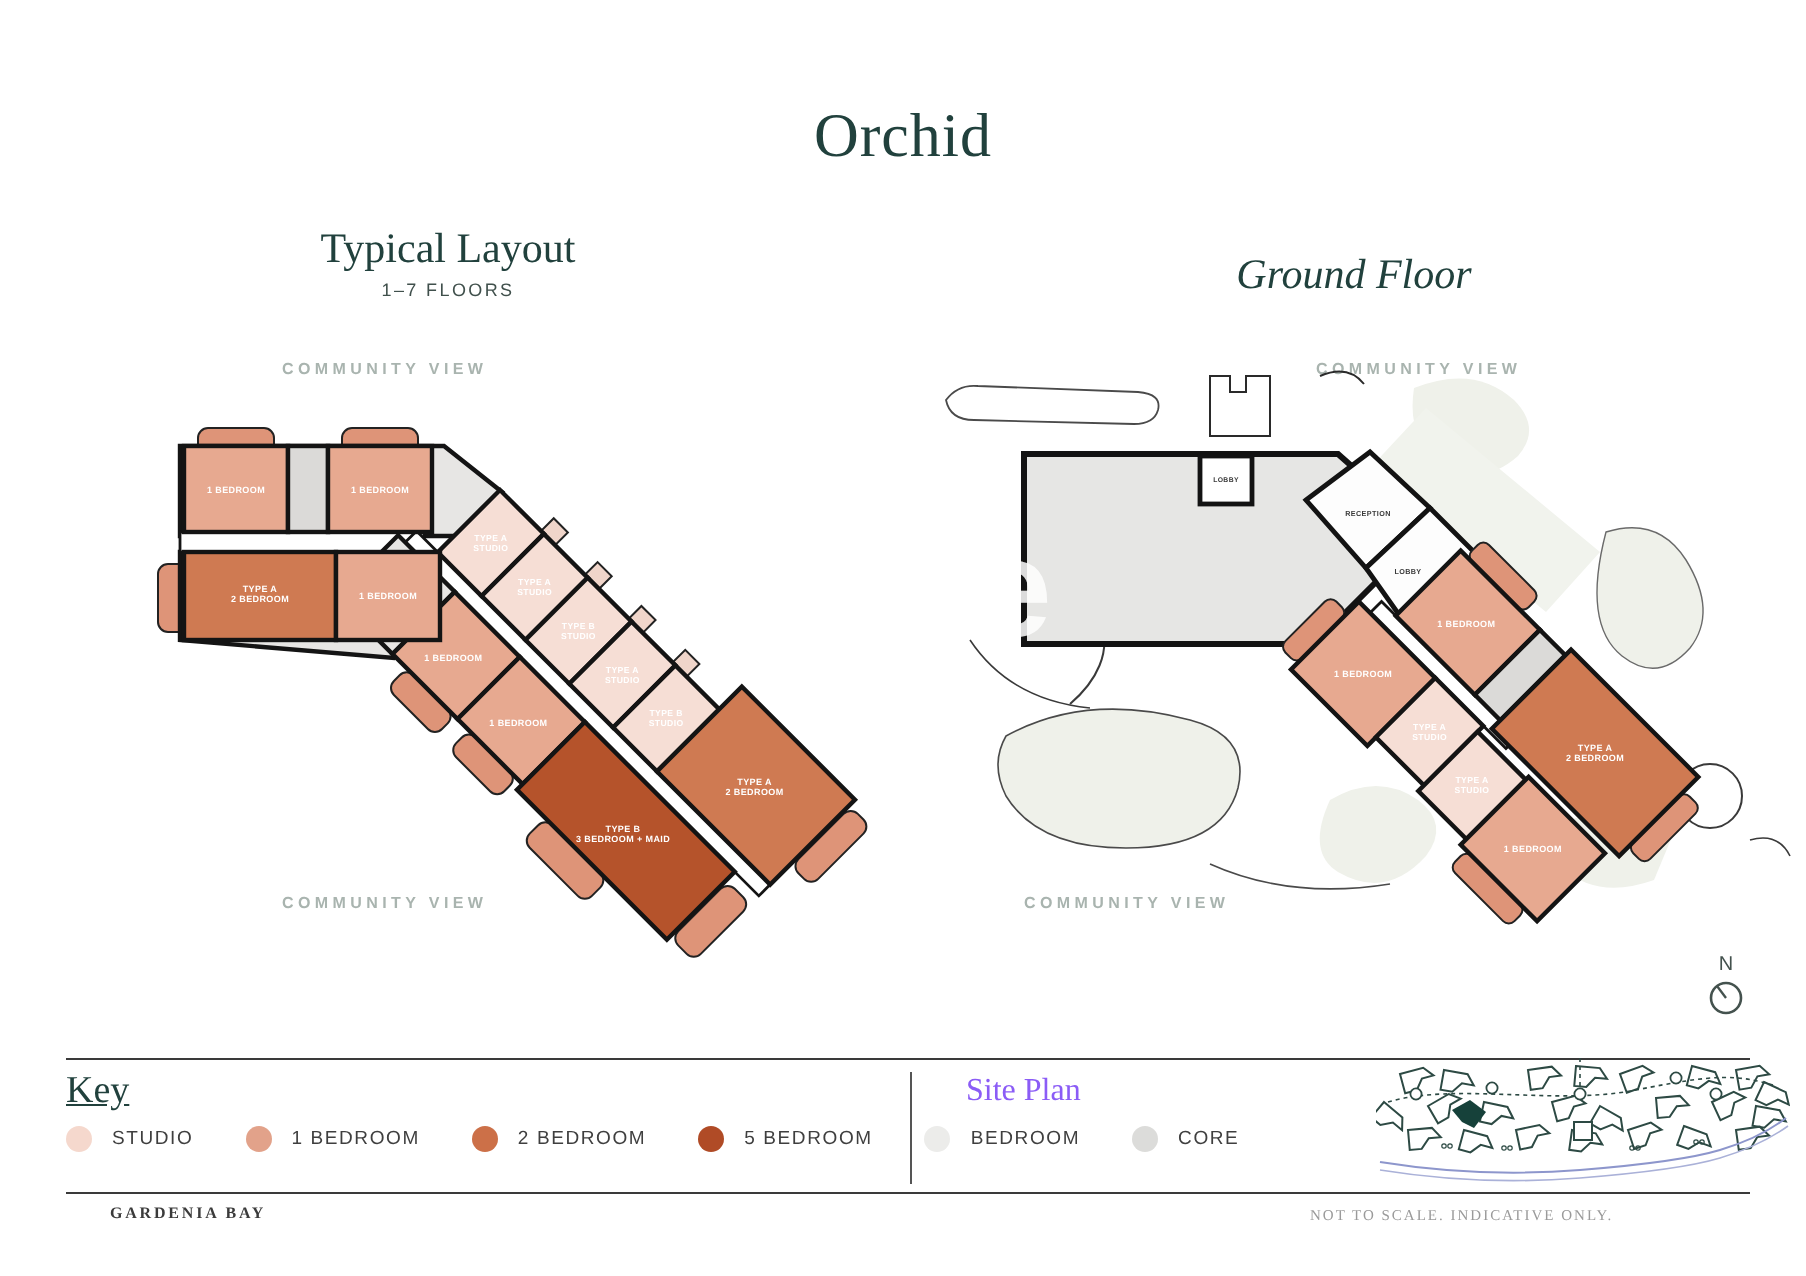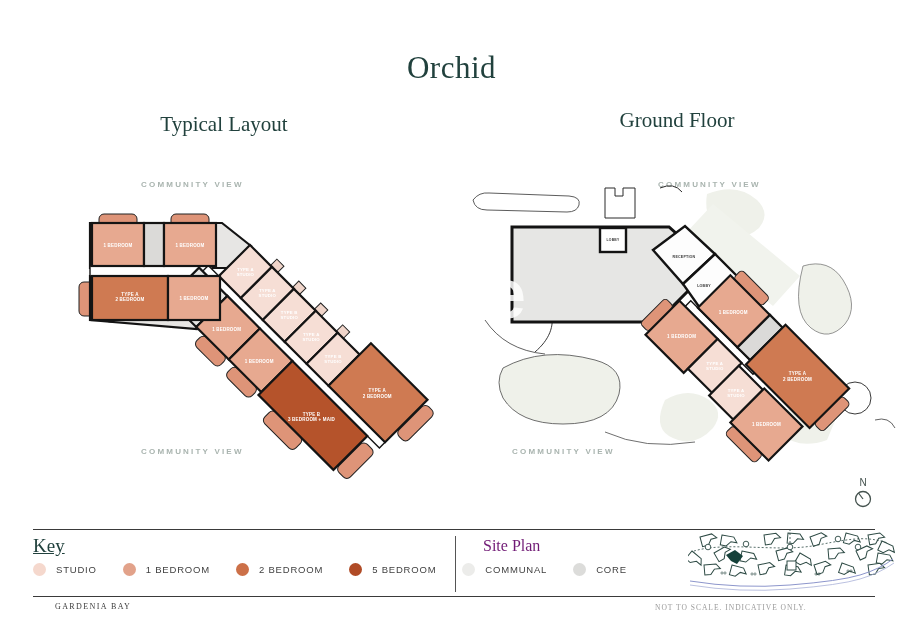--- a/index.html
+++ b/index.html
@@ -14,34 +14,35 @@
   svg text{font-family:"Liberation Sans",sans-serif;}
   .unit-lb{fill:#ffffff;font-weight:bold;letter-spacing:.2px;}
   .room-lb{fill:#3a3a3a;font-weight:bold;letter-spacing:.2px;}
   .key-head{font-size:19px;color:#21413d;}
   .legend{display:flex;align-items:center;gap:0;}
   .legend-item{display:flex;align-items:center;margin-right:26px;}
   .swatch{width:13px;height:13px;border-radius:50%;margin-right:10px;flex:0 0 auto;}
   .legend-label{font-size:9.5px;color:#3f3f3f;letter-spacing:.8px;}
   .rule{background:#3a3a3a;height:1px;}
   .vrule{background:#555;width:1px;}
-  .siteplan-head{font-size:16px;color:#701a75;}
-  .brand{font-size:8px;font-weight:normal;color:#3b3b3b;letter-spacing:1.4px;}
+  .siteplan-head{font-size:16px;color:#8b5cf6;}
+  .brand{font-size:8px;font-weight:bold;color:#3b3b3b;letter-spacing:1.4px;}
   .disclaimer{font-size:7.5px;color:#9a9a9a;letter-spacing:1px;}
   .compass{width:36px;text-align:center;color:#44524e;font-size:10px;line-height:11px;}
 </style>
 </head>
 <body>
 
 <div class="page">
 
   <div class="abs serif col-head" style="left:74px;top:112px;">Typical Layout</div>
 
   <div class="abs serif title" style="top:50px;">Orchid</div>
-  <div class="abs serif col-head" style="left:527px;top:108px;">Ground Floor</div>
+  <div class="abs col-sub" style="left:74px;top:140px;">1–7 FLOORS</div>
+  <div class="abs serif col-head" style="left:527px;top:125px;font-style:italic;">Ground Floor</div>
 
   <div class="abs community" style="left:141px;top:180px;">COMMUNITY VIEW</div>
   <div class="abs community" style="left:141px;top:447px;">COMMUNITY VIEW</div>
   <div class="abs community" style="left:658px;top:180px;">COMMUNITY VIEW</div>
   <div class="abs community" style="left:512px;top:447px;">COMMUNITY VIEW</div>
 
   <svg class="abs" style="left:55px;top:188px;" width="380" height="300" viewBox="0 0 380 300">
 
     <g fill="#de9478" stroke="#222" stroke-width="1">
       <rect x="44" y="26" width="38" height="16" rx="5"></rect>
@@ -205,21 +206,21 @@
     <div class="legend-item">
       <span class="swatch" style="background: rgb(204, 112, 72);"></span>
       <span class="legend-label">2 BEDROOM</span>
     </div>
     <div class="legend-item">
       <span class="swatch" style="background: rgb(176, 75, 38);"></span>
       <span class="legend-label">5 BEDROOM</span>
     </div>
     <div class="legend-item">
       <span class="swatch" style="background: rgb(236, 236, 234);"></span>
-      <span class="legend-label">COMMUNAL</span>
+      <span class="legend-label">BEDROOM</span>
     </div>
     <div class="legend-item">
       <span class="swatch" style="background: rgb(220, 220, 218);"></span>
       <span class="legend-label">CORE</span>
     </div>
   </div>
 
   <div class="abs serif siteplan-head" style="left:483px;top:537px;">Site Plan</div>
 
   <svg class="abs" style="left:688px;top:527px;" width="207" height="64" viewBox="0 0 207 64">

